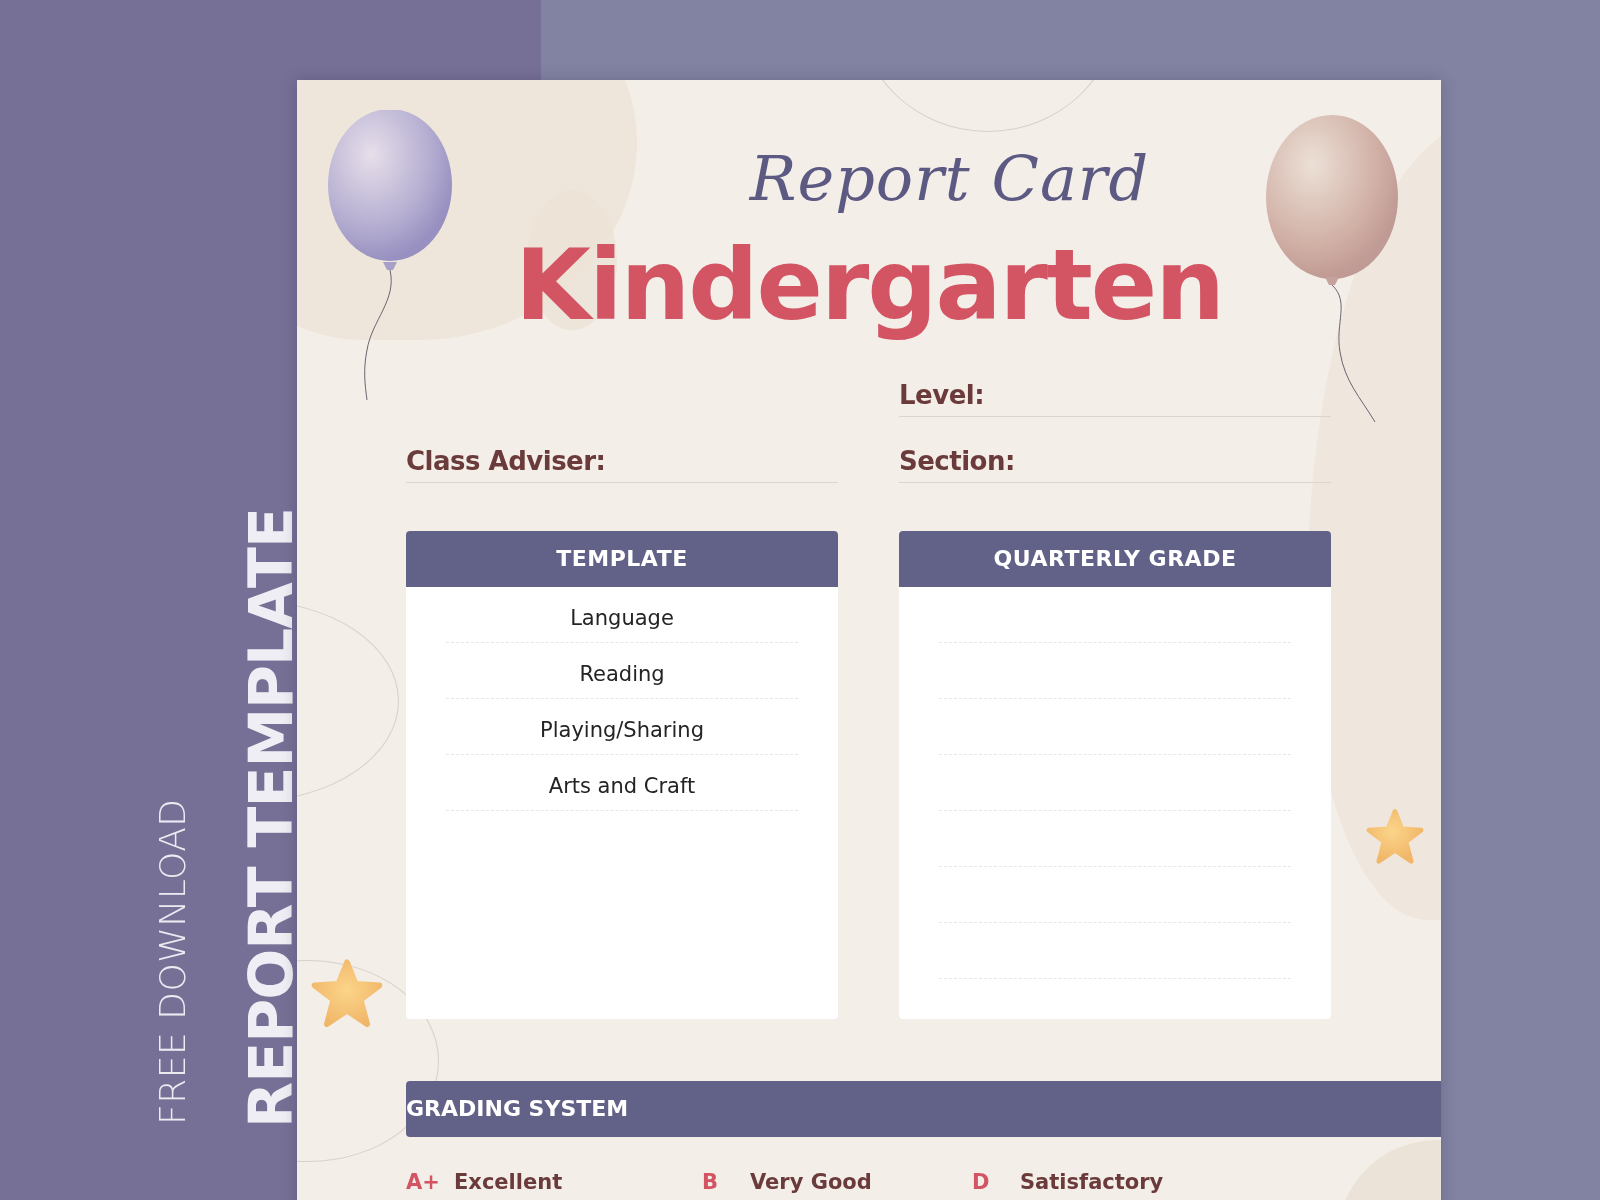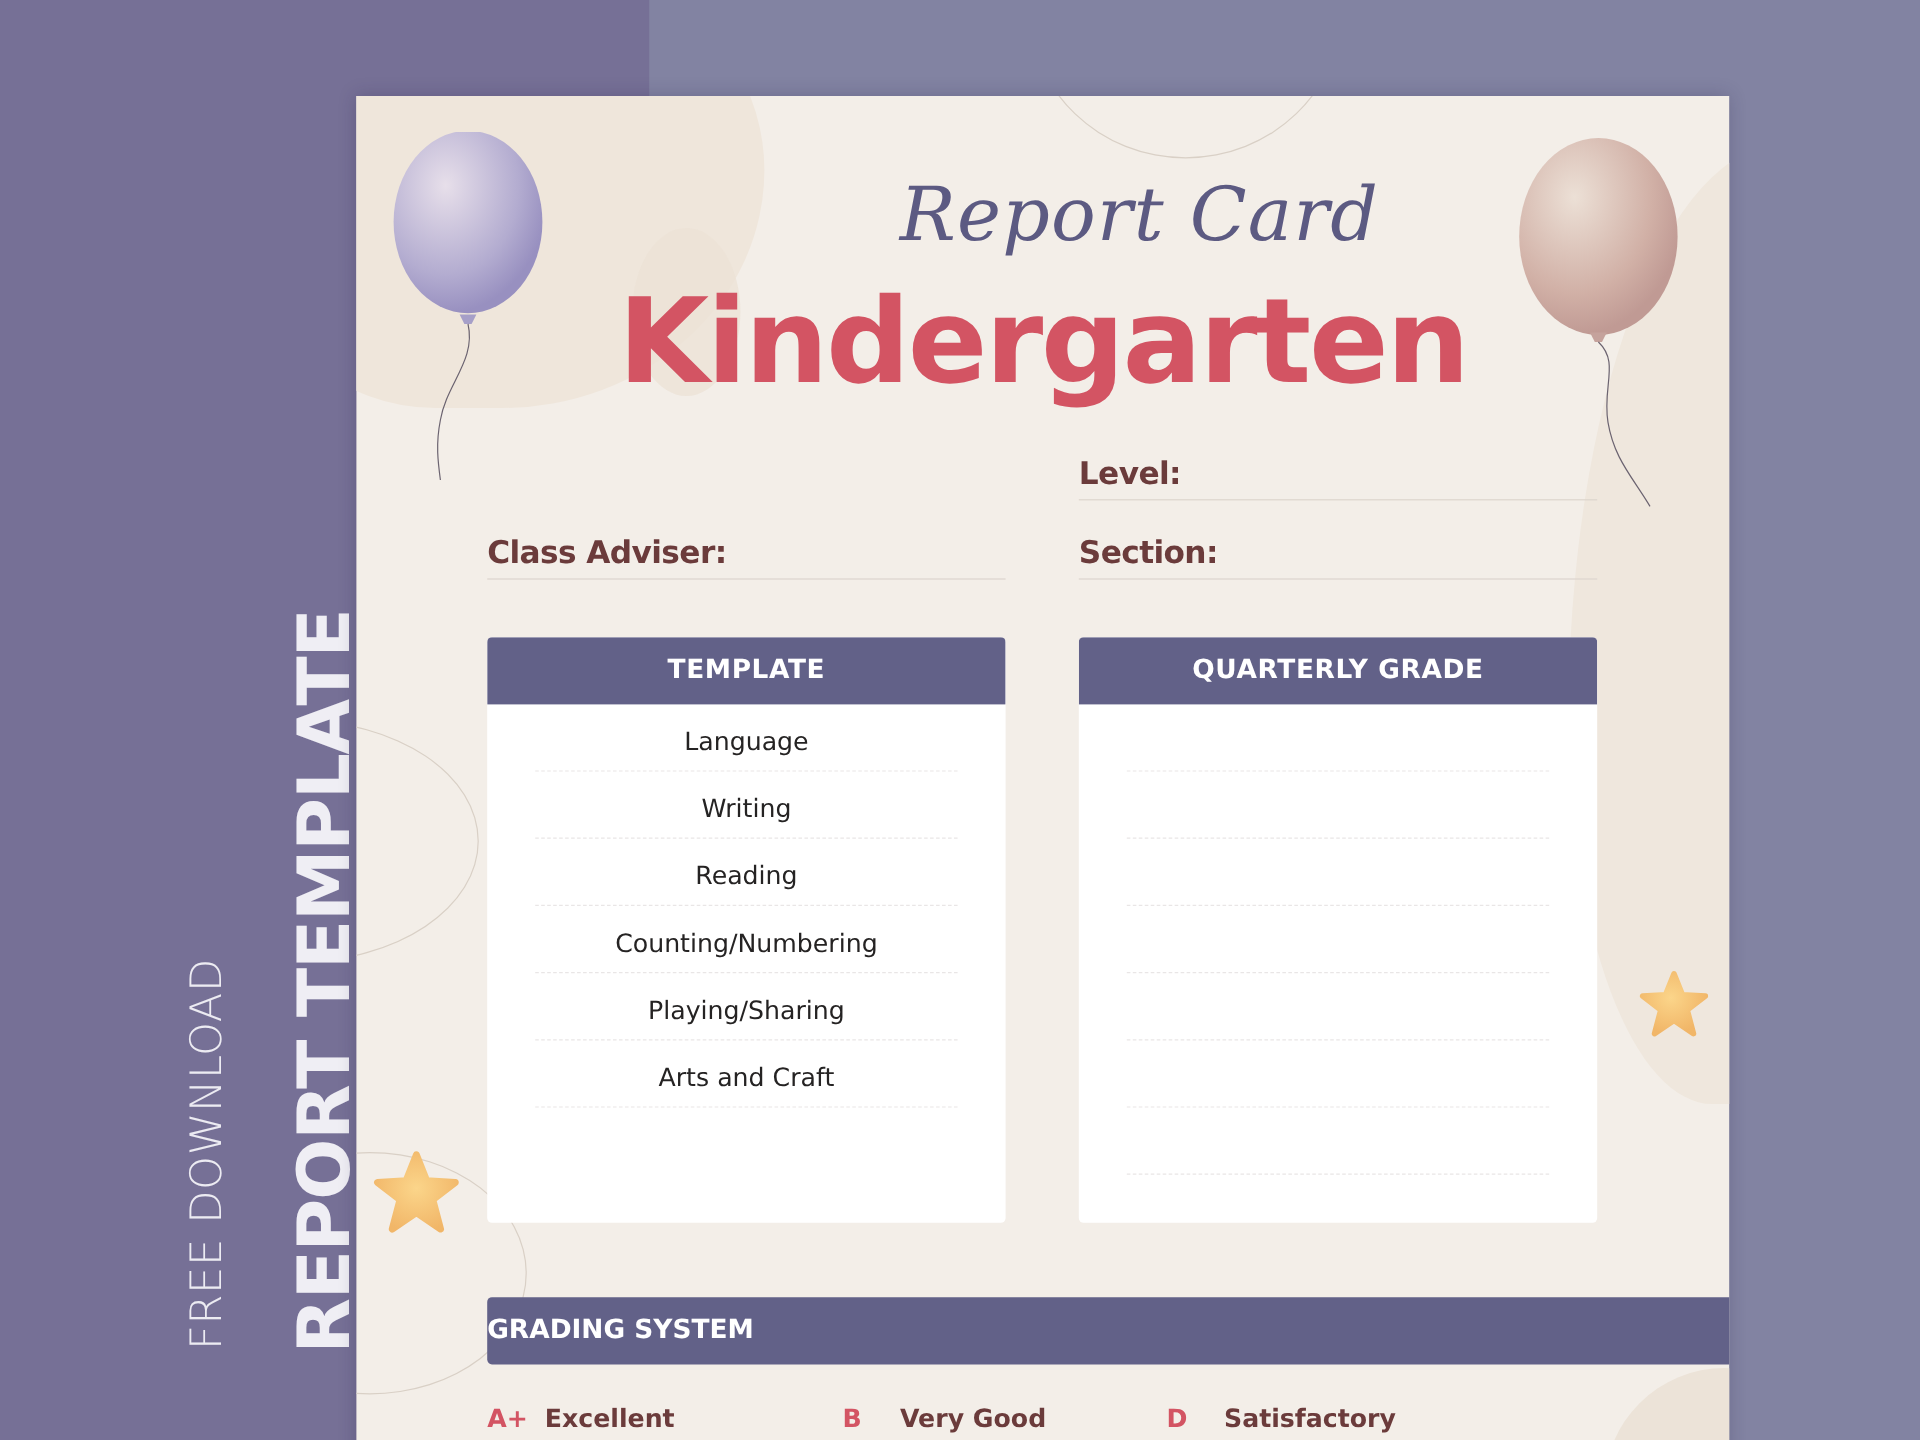--- a/index.html
+++ b/index.html
@@ -104,23 +104,21 @@
   <div class="field" style="left:109px;top:358px;">
     <span class="field-label">Class Adviser:</span>
   </div>
   <div class="field" style="left:602px;top:358px;">
     <span class="field-label">Section:</span>
   </div>
 
   <div class="panel" style="left:109px;">
     <div class="panel-head">TEMPLATE</div>
     <div class="row">Language</div>
-    <div class="row">Writing</div>
     <div class="row">Reading</div>
-    <div class="row">Counting/Numbering</div>
     <div class="row">Playing/Sharing</div>
     <div class="row">Arts and Craft</div>
   </div>
 
   <div class="panel" style="left:602px;">
     <div class="panel-head">QUARTERLY GRADE</div>
     <div class="row"></div>
     <div class="row"></div>
     <div class="row"></div>
     <div class="row"></div>

